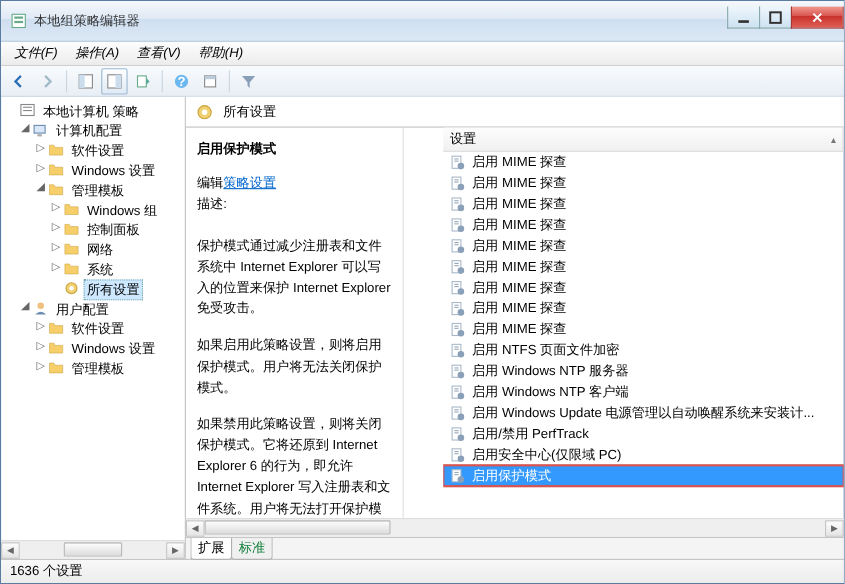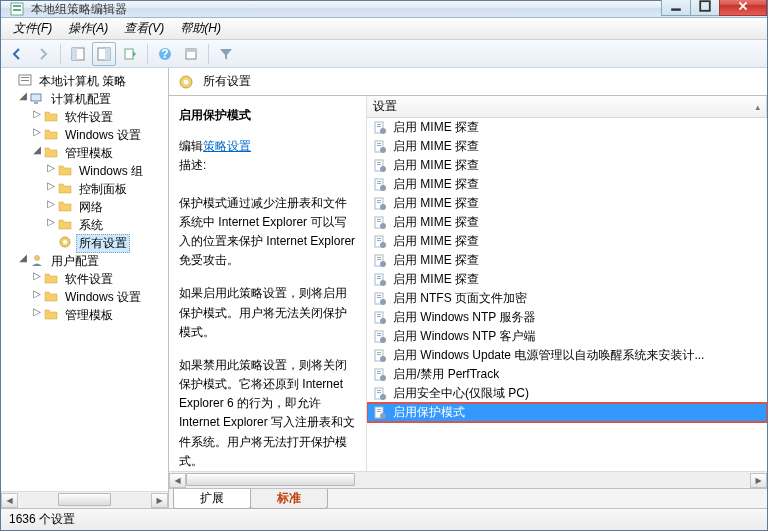--- a/index.html
+++ b/index.html
@@ -1,20 +1,20 @@
 <!DOCTYPE html>
 <html><head>
 <meta charset="utf-8">
 <style>
 * { margin: 0; padding: 0; box-sizing: border-box; font-family: "Microsoft YaHei", "Segoe UI", Tahoma, sans-serif; font-size: 12px; }
 body { background: #fff; width: 768px; height: 531px; overflow: hidden; }
 
 .window { width: 768px; height: 531px; border: 1px solid #5a7ca0; display: flex; flex-direction: column; background: #fff; }
 
-.titlebar { height: 17px; background: linear-gradient(to bottom, #f5f8fb 0%, #dfe9f5 45%, #cfdff0 46%, #dce8f5 100%); display: flex; align-items: center; padding: 0 0 0 8px; border-bottom: 1px solid #9fb8d0; justify-content: space-between; }
+.titlebar { height: 37px; background: linear-gradient(to bottom, #f5f8fb 0%, #dfe9f5 45%, #cfdff0 46%, #dce8f5 100%); display: flex; align-items: center; padding: 0 0 0 8px; border-bottom: 1px solid #9fb8d0; justify-content: space-between; }
 .titlebar .icon { width: 16px; height: 16px; margin-right: 6px; }
 .titlebar .title { flex: 1; color: #333; }
 .titlebar .tbtns { display: flex; height: 20px; margin-top: -6px; }
 .titlebar .tbtn { width: 30px; height: 20px; border: 1px solid #8aa; border-top: none; display: flex; align-items: center; justify-content: center; margin-left: -1px; }
 .tbtn.min, .tbtn.max { background: linear-gradient(#eef6fb,#cde2f1); }
 .tbtn.close { width: 48px; background: linear-gradient(#f09a90,#d9534f 45%,#c9302c 46%,#e06055); border-color:#a33; border-top-right-radius:0; }
 .tbtn svg { width: 12px; height: 12px; }
 
 .menubar { height: 22px; background: linear-gradient(#fdfdfd,#ececec); border-bottom: 1px solid #cfcfcf; display: flex; align-items: center; padding: 0 4px; }
 .menubar .mitem { padding: 2px 8px; cursor: default; font-style: italic; }
@@ -39,32 +39,32 @@
 .rheader { height: 28px; border-bottom: 1px solid #c0c0c0; display: flex; align-items: center; padding: 0 8px; background: #fff; }
 .rheader .ricon { width: 18px; height: 18px; margin-right: 8px; }
 .rbody { flex: 1; display: flex; min-height: 0; }
 
 .desc { width: 198px; border-right: 1px solid #e0e0e0; padding: 10px 8px 4px 10px; overflow-wrap: break-word; line-height: 1.6; display: flex; flex-direction: column; }
 .desc .dtitle { font-weight: bold; margin-bottom: 12px; }
 .desc .dlink { color: #0066cc; text-decoration: underline; cursor: pointer; }
 .desc .dlabel { margin-top: 0; }
 .desc .dtext { margin-top: 18px; }
 
-.listwrap { flex: 1; display: flex; flex-direction: column; min-width: 0; position: relative; }
+.listwrap { flex: 1; display: flex; flex-direction: column; min-width: 0; position: relative; margin-left: 36px; }
 .listhead { height: 22px; border-bottom: 1px solid #d8d8d8; display: flex; align-items: stretch; background: linear-gradient(#fdfdfd,#f0f0f0); }
 .listhead .col { border-right: 1px solid #d8d8d8; padding: 3px 6px; display:flex; align-items:center; }
 .listhead .col.sort::after { content:"▴"; margin-left: auto; color:#777; font-size:9px; }
 .listbody { flex: 1; overflow: auto; position: relative; }
 .row { height: 19px; display: flex; align-items: center; padding-left: 6px; white-space: nowrap; }
 .row .ricon2 { width: 14px; height: 14px; margin-right: 6px; flex-shrink:0; }
 .row.selected { background: #3399ff; color: #fff; outline: 2px solid #d9534f; outline-offset: -1px; }
 
 .tabs { height: 20px; border-top: 1px solid #c0c0c0; display: flex; align-items: flex-end; padding-left: 4px; background:#f4f4f4; }
-.tabs .tab { border: 1px solid #b0b0b0; border-top: none; padding: 1px 26px; background: #fff; margin-right: -1px; border-bottom-left-radius:3px; border-bottom-right-radius:3px; position:relative; top:1px; }
-.tabs .tab.inactive { background:#f0f0f0; color:#c2410c;font-weight:bold; }
+.tabs .tab { border: 1px solid #b0b0b0; border-top: none; padding: 1px 6px; background: #fff; margin-right: -1px; border-bottom-left-radius:3px; border-bottom-right-radius:3px; position:relative; top:1px; }
+.tabs .tab.inactive { background:#f0f0f0; color:#15803d; }
 
 .hscroll { height: 17px; background: #f0f0f0; border-top: 1px solid #dcdcdc; display:flex; align-items:center; }
 .hscroll .hbtn { width:17px; height:15px; background:linear-gradient(#fdfdfd,#e4e4e4); border:1px solid #c4c4c4; display:flex;align-items:center;justify-content:center; font-size:8px; color:#666; }
 .hscroll .track { flex:1; height:15px; background:#efefef; position:relative; }
 .hscroll .thumb { position:absolute; top:0; height:13px; background:linear-gradient(#fdfdfd,#dcdcdc); border:1px solid #b8b8b8; border-radius:1px; }
 
 .statusbar { height: 22px; border-top: 1px solid #c0c0c0; background: linear-gradient(#f8f8f8,#ececec); display:flex; align-items:center; padding: 0 8px; }
 
 
 .folder-icon { fill:#f7cf6a; stroke:#c9a23a; stroke-width:0.5; }

